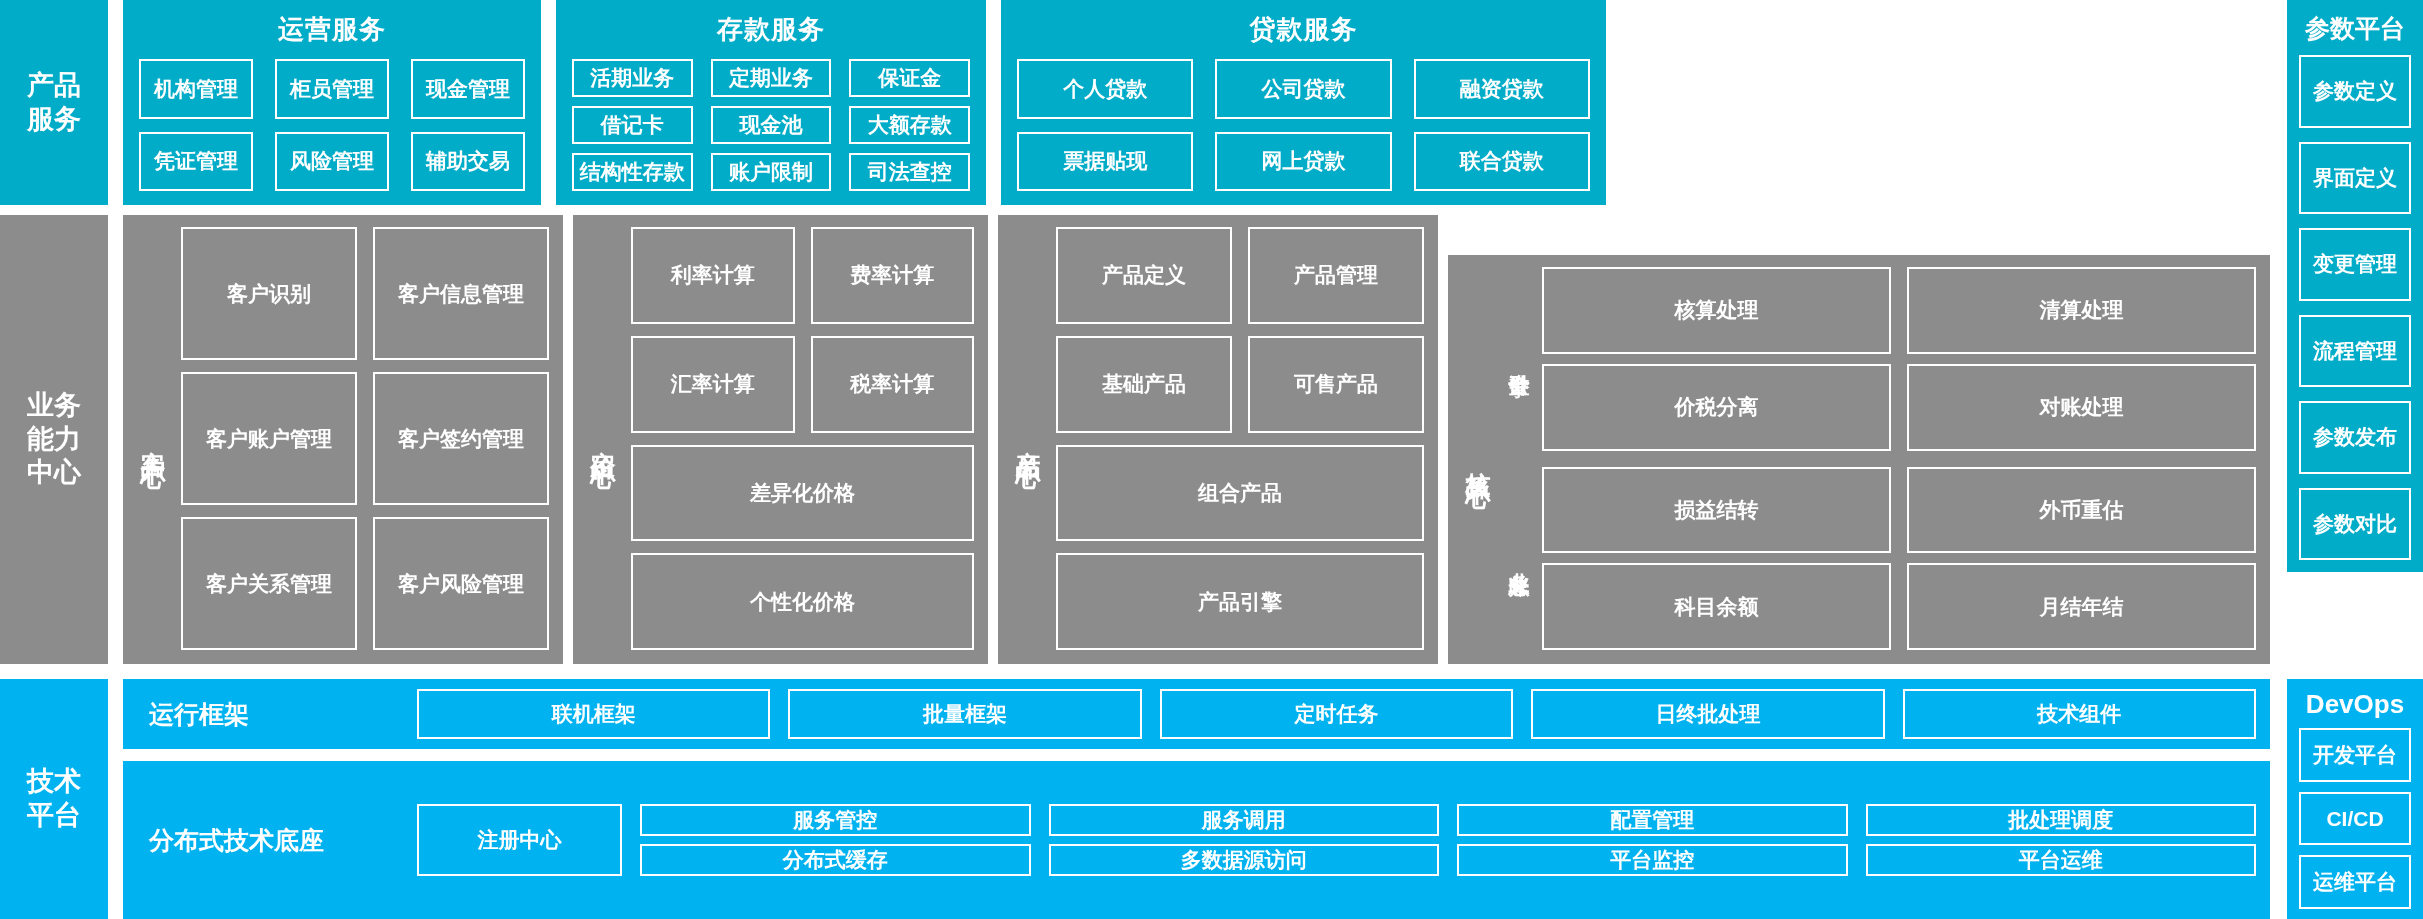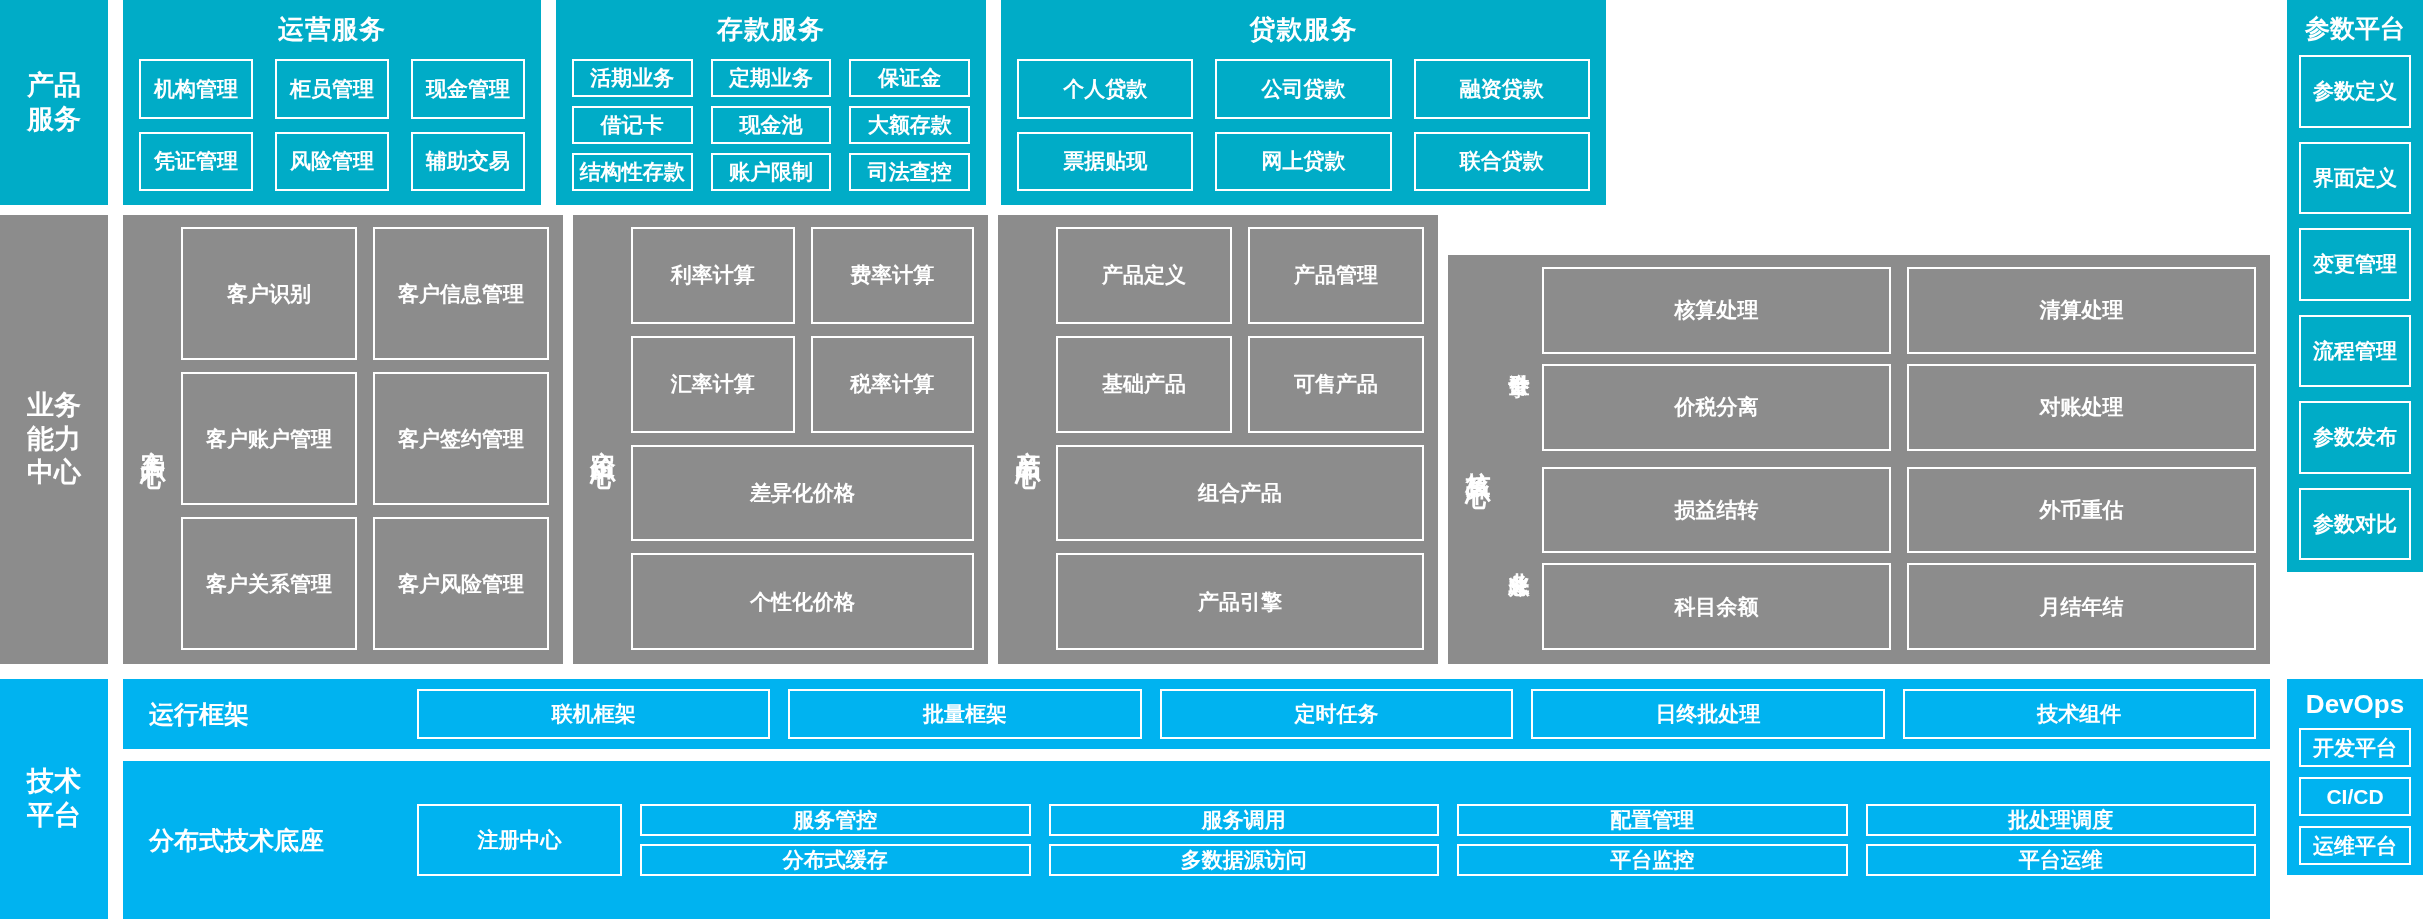--- a/index.html
+++ b/index.html
@@ -54,21 +54,21 @@
   .rail-param{
     background:#00ACC7;box-sizing:border-box;
     padding:6px 12px 12px 12px;height:572px;
     display:flex;flex-direction:column;
   }
   .rail-title{text-align:center;font-size:25px;font-weight:bold;margin:6px 0 10px 0;}
   .rail-list{display:flex;flex-direction:column;gap:14px;flex:1;}
   .rail-list .cell{flex:1;font-size:21px;}
 
   .rail-devops{
-    position:absolute;left:0;top:679px;width:136px;height:196px;
+    position:absolute;left:0;top:679px;width:136px;height:240px;
     background:#00B3F0;box-sizing:border-box;padding:6px 12px 10px 12px;
     display:flex;flex-direction:column;
   }
   .rail-devops .rail-title{font-size:26px;margin:4px 0 8px 0;}
   .devops-list{display:flex;flex-direction:column;gap:10px;flex:1;}
   .devops-list .cell{flex:1;font-size:21px;}
 
   
   .mid-band{position:absolute;left:0;top:215px;height:449px;width:2270px;display:flex;gap:15px;}
   .mid-label{flex:0 0 108px;}

